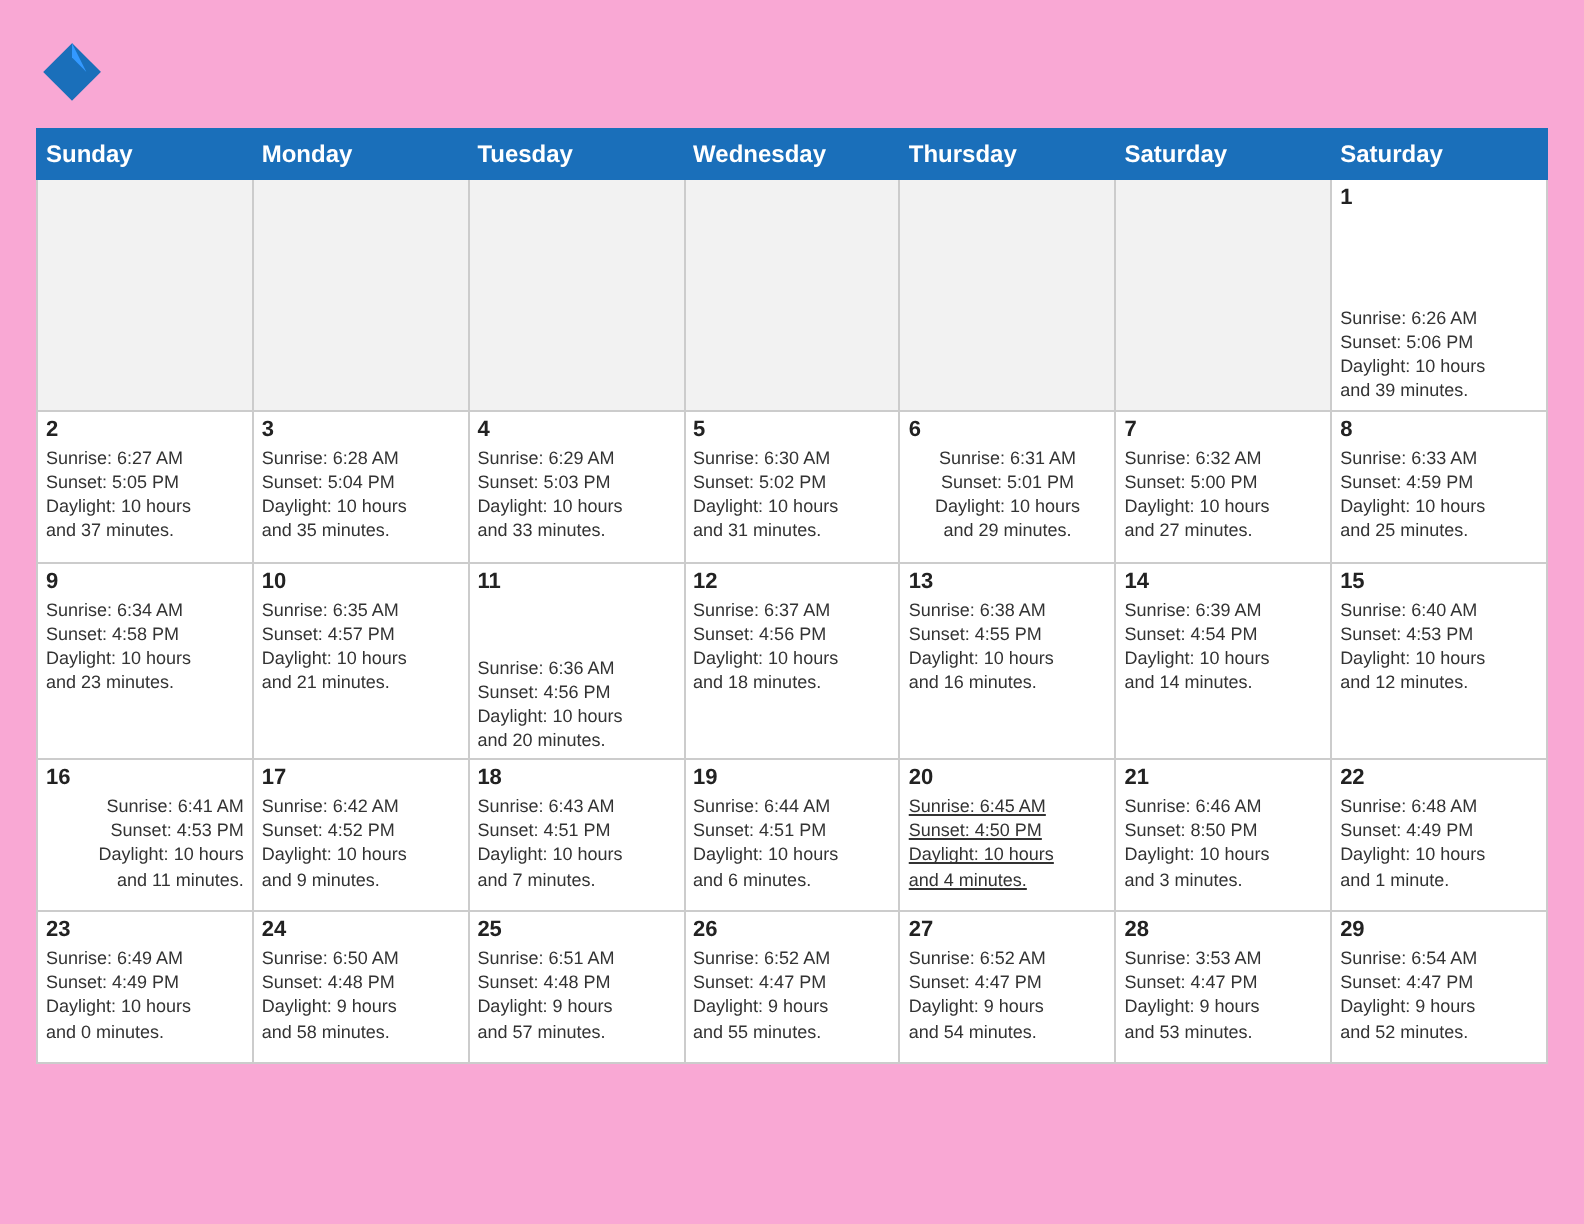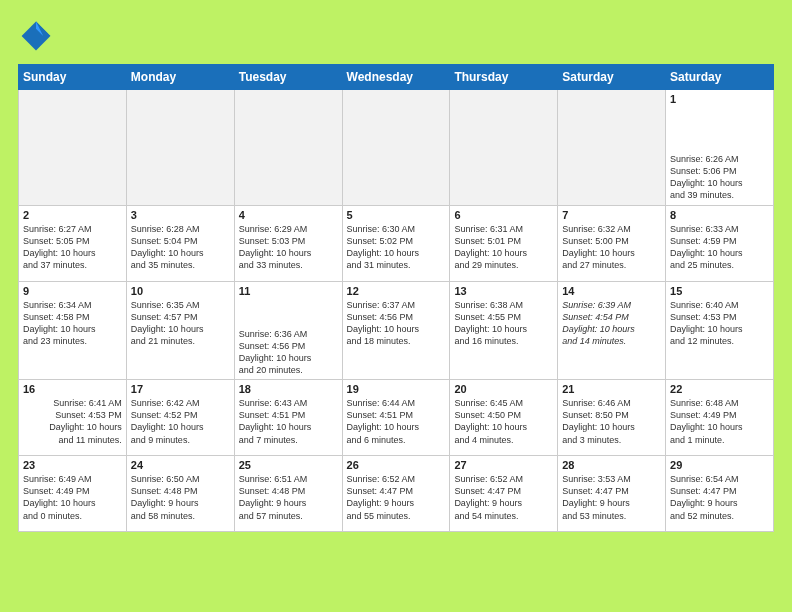--- a/index.html
+++ b/index.html
@@ -6,21 +6,21 @@
     body {
       font-family: Arial, sans-serif;
       background: #fff;
       width: 792px;
       height: 612px;
       overflow: hidden;
     }
     .page {
       width: 792px;
       height: 612px;
-      background: #bef264;
+      background: #f9a8d4;
       padding: 18px 18px 10px 18px;
     }
     .header {
       display: flex;
       justify-content: space-between;
       align-items: flex-start;
       margin-bottom: 10px;
     }
     .logo {
       display: flex;
@@ -159,21 +159,21 @@
           </td>
           <td>
             <span class="day-num">5</span>
             <div class="cell-text" style="white-space: pre-line;">Sunrise: 6:30 AM
 Sunset: 5:02 PM
 Daylight: 10 hours
 and 31 minutes.</div>
           </td>
           <td>
             <span class="day-num">6</span>
-            <div class="cell-text" style="white-space: pre-line;">Sunrise: 6:31 AM
+            <div class="cell-text" style="white-space: pre-line; text-align: center;">Sunrise: 6:31 AM
 Sunset: 5:01 PM
 Daylight: 10 hours
 and 29 minutes.</div>
           </td>
           <td>
             <span class="day-num">7</span>
             <div class="cell-text" style="white-space: pre-line;">Sunrise: 6:32 AM
 Sunset: 5:00 PM
 Daylight: 10 hours
 and 27 minutes.</div>
@@ -217,21 +217,21 @@
           </td>
           <td>
             <span class="day-num">13</span>
             <div class="cell-text" style="white-space: pre-line;">Sunrise: 6:38 AM
 Sunset: 4:55 PM
 Daylight: 10 hours
 and 16 minutes.</div>
           </td>
           <td>
             <span class="day-num">14</span>
-            <div class="cell-text" style="white-space: pre-line; font-style: italic;">Sunrise: 6:39 AM
+            <div class="cell-text" style="white-space: pre-line;">Sunrise: 6:39 AM
 Sunset: 4:54 PM
 Daylight: 10 hours
 and 14 minutes.</div>
           </td>
           <td>
             <span class="day-num">15</span>
             <div class="cell-text" style="white-space: pre-line;">Sunrise: 6:40 AM
 Sunset: 4:53 PM
 Daylight: 10 hours
 and 12 minutes.</div>
@@ -261,21 +261,21 @@
           </td>
           <td>
             <span class="day-num">19</span>
             <div class="cell-text" style="white-space: pre-line;">Sunrise: 6:44 AM
 Sunset: 4:51 PM
 Daylight: 10 hours
 and 6 minutes.</div>
           </td>
           <td>
             <span class="day-num">20</span>
-            <div class="cell-text" style="white-space: pre-line;">Sunrise: 6:45 AM
+            <div class="cell-text" style="white-space: pre-line; text-decoration: underline;">Sunrise: 6:45 AM
 Sunset: 4:50 PM
 Daylight: 10 hours
 and 4 minutes.</div>
           </td>
           <td>
             <span class="day-num">21</span>
             <div class="cell-text" style="white-space: pre-line;">Sunrise: 6:46 AM
 Sunset: 8:50 PM
 Daylight: 10 hours
 and 3 minutes.</div>

